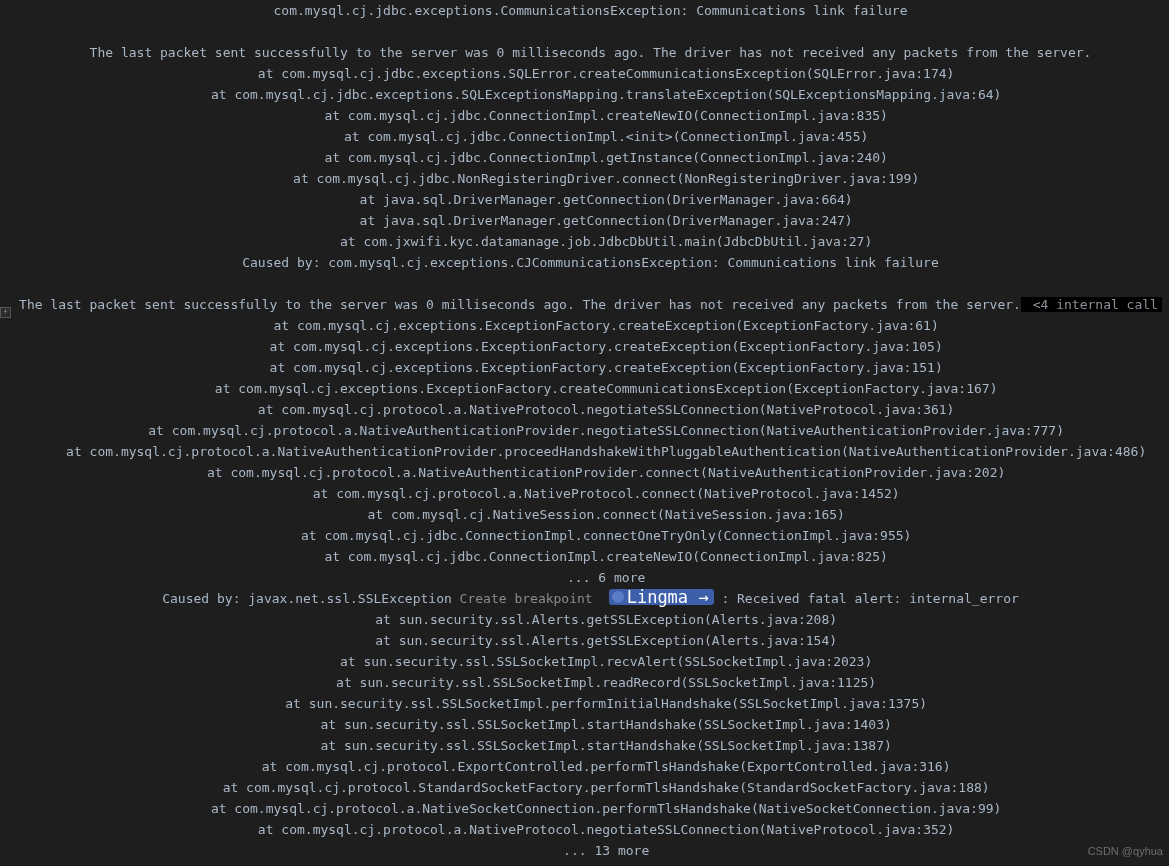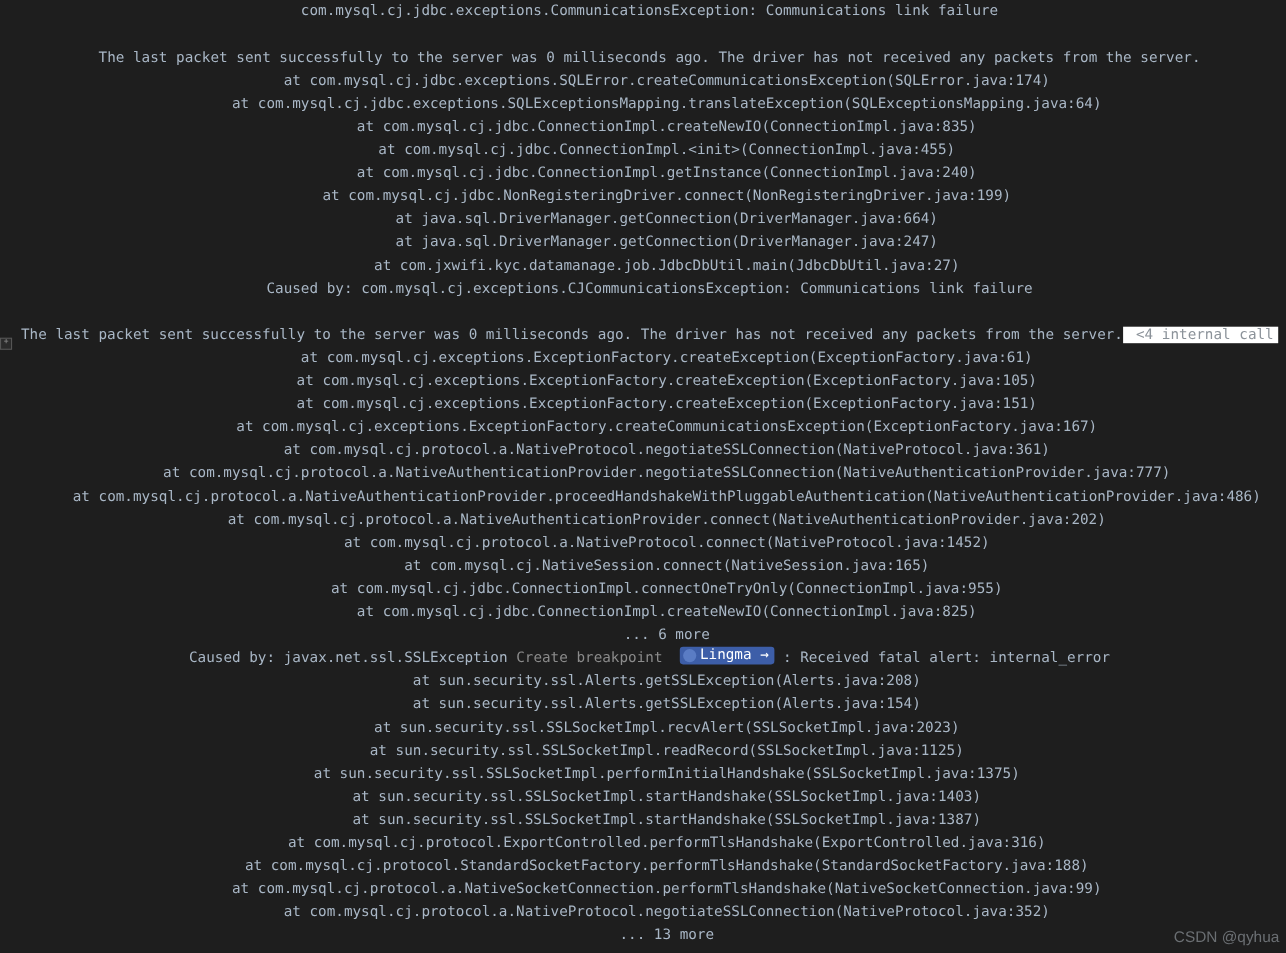--- a/index.html
+++ b/index.html
@@ -39,57 +39,57 @@
     width: 9px;
     height: 9px;
     border: 1px solid #555;
     font-size: 8px;
     line-height: 7px;
     text-align: center;
     color: #888;
     background: #2b2b2b;
   }
   .internal-calls {
-    background: #ffffff;
+    background: #000000;
     color: #8b9299;
     padding: 0 4px;
   }
   .anno-row {
     display: inline-flex;
     align-items: baseline;
     gap: 16px;
   }
   .create-bp {
     color: #8b8b8b;
     font-style: normal;
   }
   .lingma {
     display: inline-flex;
     align-items: center;
     background: #3d5ea8;
     color: #fff;
     border-radius: 3px;
     padding: 0 5px 0 3px;
-    font-size: 13px;
+    font-size: 17px;
     line-height: 16px;
     gap: 3px;
   }
   .lingma .circle {
     display: inline-block;
     width: 12px;
     height: 12px;
     background: #5a7cc4;
     border-radius: 50%;
   }
   .watermark {
     position: absolute;
     right: 6px;
     bottom: 4px;
     color: #6b6f73;
-    font-size: 14px;
+    font-size: 11px;
     font-family: Arial, sans-serif;
   }
 </style>
 </head>
 <body>
 
 <pre id="console"><span class="line"><span>com.mysql.cj.jdbc.exceptions.CommunicationsException: Communications link failure</span></span><span class="line"> </span><span class="line"><span>The last packet sent successfully to the server was 0 milliseconds ago. The driver has not received any packets from the server.</span></span><span class="line">    at com.mysql.cj.jdbc.exceptions.SQLError.createCommunicationsException(<span class="link">SQLError.java:174</span>)</span><span class="line">    at com.mysql.cj.jdbc.exceptions.SQLExceptionsMapping.translateException(<span class="link">SQLExceptionsMapping.java:64</span>)</span><span class="line">    at com.mysql.cj.jdbc.ConnectionImpl.createNewIO(<span class="link">ConnectionImpl.java:835</span>)</span><span class="line">    at com.mysql.cj.jdbc.ConnectionImpl.&lt;init&gt;(<span class="link">ConnectionImpl.java:455</span>)</span><span class="line">    at com.mysql.cj.jdbc.ConnectionImpl.getInstance(<span class="link">ConnectionImpl.java:240</span>)</span><span class="line">    at com.mysql.cj.jdbc.NonRegisteringDriver.connect(<span class="link">NonRegisteringDriver.java:199</span>)</span><span class="line">    at java.sql.DriverManager.getConnection(<span class="link">DriverManager.java:664</span>)</span><span class="line">    at java.sql.DriverManager.getConnection(<span class="link">DriverManager.java:247</span>)</span><span class="line">    at com.jxwifi.kyc.datamanage.job.JdbcDbUtil.main(<span class="link">JdbcDbUtil.java:27</span>)</span><span class="line"><span>Caused by: com.mysql.cj.exceptions.CJCommunicationsException: Communications link failure</span></span><span class="line"> </span><span class="line"><span>The last packet sent successfully to the server was 0 milliseconds ago. The driver has not received any packets from the server.</span><span class="internal-calls"> &lt;4 internal call</span></span><span class="line">    at com.mysql.cj.exceptions.ExceptionFactory.createException(<span class="link">ExceptionFactory.java:61</span>)</span><span class="line">    at com.mysql.cj.exceptions.ExceptionFactory.createException(<span class="link">ExceptionFactory.java:105</span>)</span><span class="line">    at com.mysql.cj.exceptions.ExceptionFactory.createException(<span class="link">ExceptionFactory.java:151</span>)</span><span class="line">    at com.mysql.cj.exceptions.ExceptionFactory.createCommunicationsException(<span class="link">ExceptionFactory.java:167</span>)</span><span class="line">    at com.mysql.cj.protocol.a.NativeProtocol.negotiateSSLConnection(<span class="link">NativeProtocol.java:361</span>)</span><span class="line">    at com.mysql.cj.protocol.a.NativeAuthenticationProvider.negotiateSSLConnection(<span class="link">NativeAuthenticationProvider.java:777</span>)</span><span class="line">    at com.mysql.cj.protocol.a.NativeAuthenticationProvider.proceedHandshakeWithPluggableAuthentication(<span class="link">NativeAuthenticationProvider.java:486</span>)</span><span class="line">    at com.mysql.cj.protocol.a.NativeAuthenticationProvider.connect(<span class="link">NativeAuthenticationProvider.java:202</span>)</span><span class="line">    at com.mysql.cj.protocol.a.NativeProtocol.connect(<span class="link">NativeProtocol.java:1452</span>)</span><span class="line">    at com.mysql.cj.NativeSession.connect(<span class="link">NativeSession.java:165</span>)</span><span class="line">    at com.mysql.cj.jdbc.ConnectionImpl.connectOneTryOnly(<span class="link">ConnectionImpl.java:955</span>)</span><span class="line">    at com.mysql.cj.jdbc.ConnectionImpl.createNewIO(<span class="link">ConnectionImpl.java:825</span>)</span><span class="line">    <span>... 6 more</span></span><span class="line"><span>Caused by: javax.net.ssl.</span><span class="link">SSLException</span> <span class="anno-row"><span class="create-bp">Create breakpoint</span><span class="lingma"><span class="circle"></span><span>Lingma →</span></span></span><span> : Received fatal alert: internal_error</span></span><span class="line">    at sun.security.ssl.Alerts.getSSLException(<span class="link">Alerts.java:208</span>)</span><span class="line">    at sun.security.ssl.Alerts.getSSLException(<span class="link">Alerts.java:154</span>)</span><span class="line">    at sun.security.ssl.SSLSocketImpl.recvAlert(<span class="link">SSLSocketImpl.java:2023</span>)</span><span class="line">    at sun.security.ssl.SSLSocketImpl.readRecord(<span class="link">SSLSocketImpl.java:1125</span>)</span><span class="line">    at sun.security.ssl.SSLSocketImpl.performInitialHandshake(<span class="link">SSLSocketImpl.java:1375</span>)</span><span class="line">    at sun.security.ssl.SSLSocketImpl.startHandshake(<span class="link">SSLSocketImpl.java:1403</span>)</span><span class="line">    at sun.security.ssl.SSLSocketImpl.startHandshake(<span class="link">SSLSocketImpl.java:1387</span>)</span><span class="line">    at com.mysql.cj.protocol.ExportControlled.performTlsHandshake(<span class="link">ExportControlled.java:316</span>)</span><span class="line">    at com.mysql.cj.protocol.StandardSocketFactory.performTlsHandshake(<span class="link">StandardSocketFactory.java:188</span>)</span><span class="line">    at com.mysql.cj.protocol.a.NativeSocketConnection.performTlsHandshake(<span class="link">NativeSocketConnection.java:99</span>)</span><span class="line">    at com.mysql.cj.protocol.a.NativeProtocol.negotiateSSLConnection(<span class="link">NativeProtocol.java:352</span>)</span><span class="line">    <span>... 13 more</span></span></pre>
 
 <div class="ruler" style="top:307px;">
     <span class="plus">+</span>

